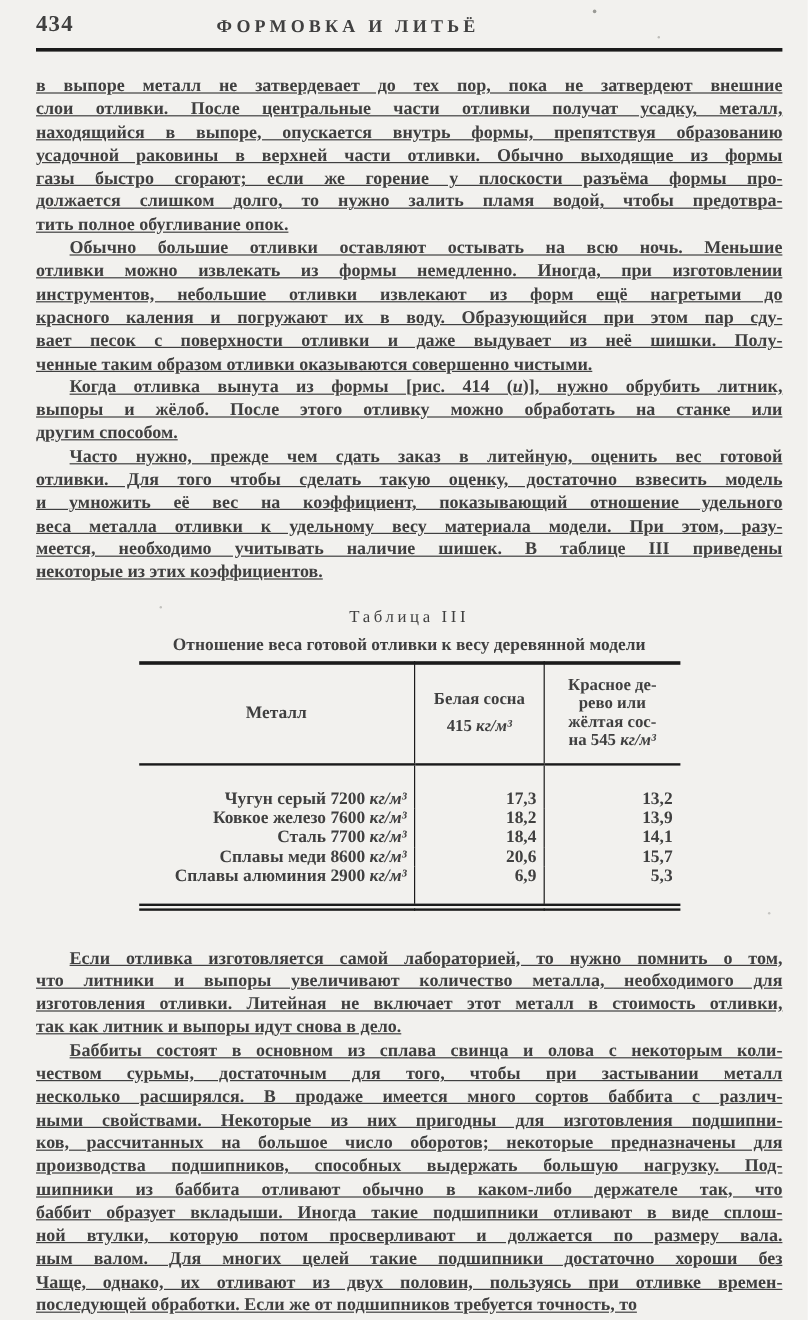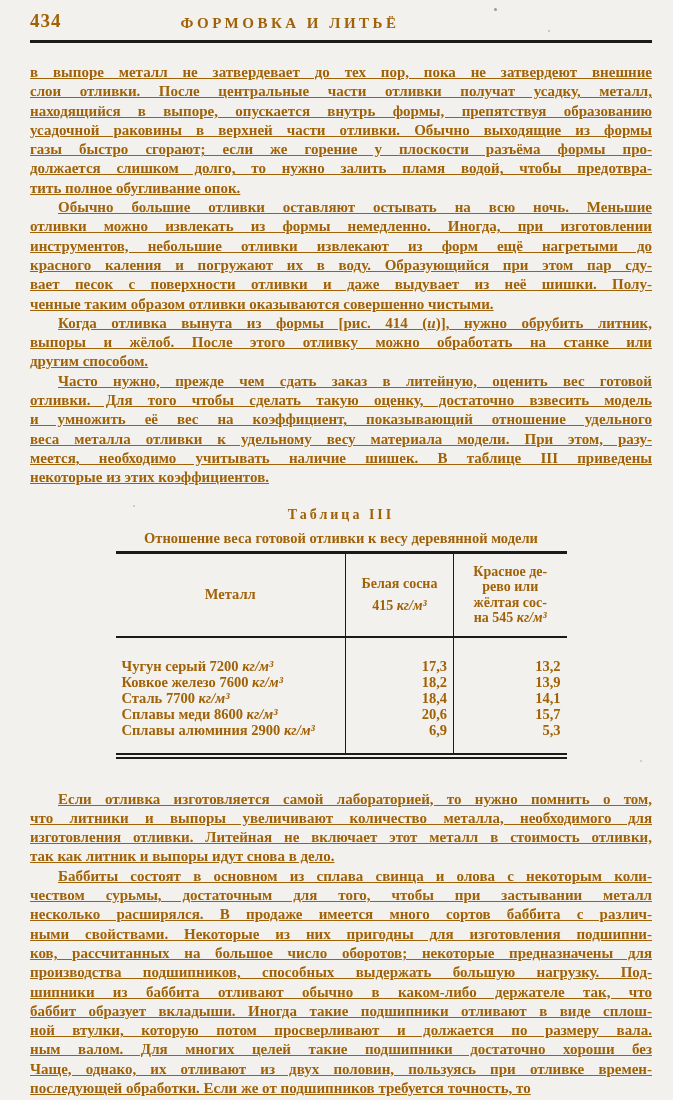--- a/index.html
+++ b/index.html
@@ -2,21 +2,21 @@
 <html><head>
 <meta charset="utf-8">
 <style>
   html,body{margin:0;padding:0;}
   .page{
     position:relative;
     width:673px;height:1100px;
     background:#f2f1ee;
     overflow:hidden;
     font-family:"Liberation Serif","DejaVu Serif",serif;
-    color:#a16207;
+    color:#404040;
     -webkit-font-smoothing:antialiased;
   }
   .page-number{
     position:absolute;top:10px;left:30px;
     font-size:19px;font-weight:700;letter-spacing:1px;
   }
   .running-head{
     position:absolute;top:15px;left:30px;width:520px;
     text-align:center;
     font-size:15px;font-weight:700;letter-spacing:3.5px;
@@ -34,21 +34,21 @@
   .line{
     text-align:justify;
     text-align-last:justify;
   }
   .line.last{text-align-last:left;}
   .line.indent{text-indent:28px;}
   .line i{font-style:italic;}
   
   .table-block{margin-top:17px;margin-bottom:31px;}
   .tbl-title{
-    text-align:center;font-size:14px;font-weight:700;
+    text-align:center;font-size:14px;font-weight:400;
     letter-spacing:3px;line-height:20px;margin-bottom:3px;
   }
   .tbl-subtitle{
     text-align:center;font-size:14.5px;font-weight:700;
     line-height:20px;margin-bottom:3px;
   }
   table.ratio{
     width:451px;margin:0 auto;
     border-collapse:collapse;table-layout:fixed;
     border-top:3px solid #1b1b1b;
@@ -65,21 +65,21 @@
     font-weight:700;
   }
   table.ratio thead th.c2l, table.ratio tbody td.c2l{border-left:1.6px solid #1b1b1b;}
   .hdr-line{line-height:15.5px;font-size:14px;}
   .hdr-gap{height:7px;}
   table.ratio tbody td{
     line-height:16px;vertical-align:top;padding:0 6px;
   }
   table.ratio tbody tr:first-child td{padding-top:20px;}
   table.ratio tbody tr:last-child td{padding-bottom:15px;}
-  td.metal{padding-right:9px;}
+  td.metal{text-align:right;padding-right:9px;}
   td.num{text-align:right;}
   .speck{position:absolute;background:#9a9a95;border-radius:50%;}
 </style>
 </head>
 <body>
 
 <div class="page">
 
   <div class="page-number">434</div>
   <div class="running-head">ФОРМОВКА И ЛИТЬЁ</div>

